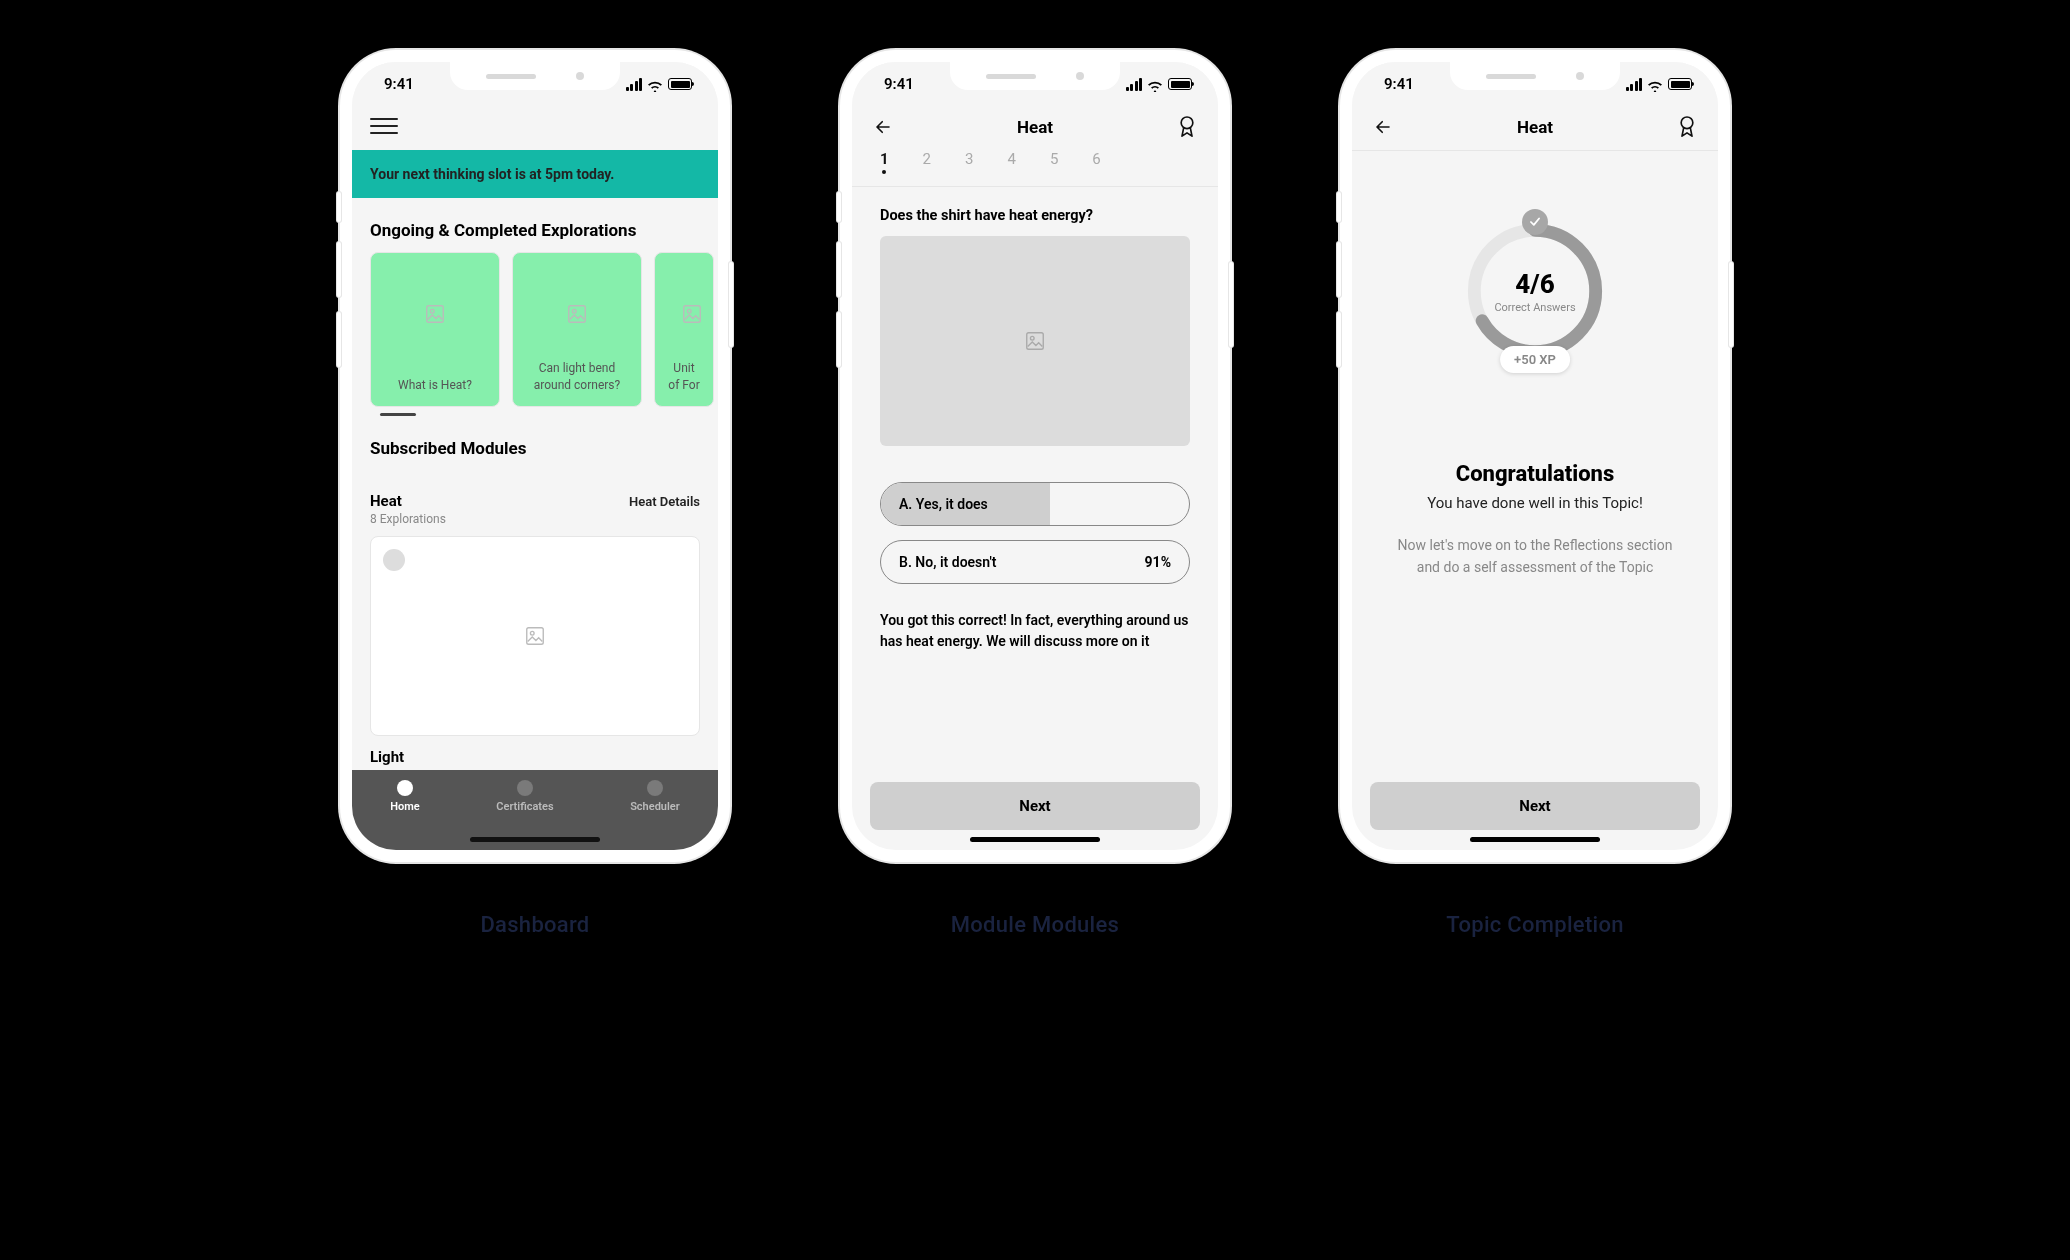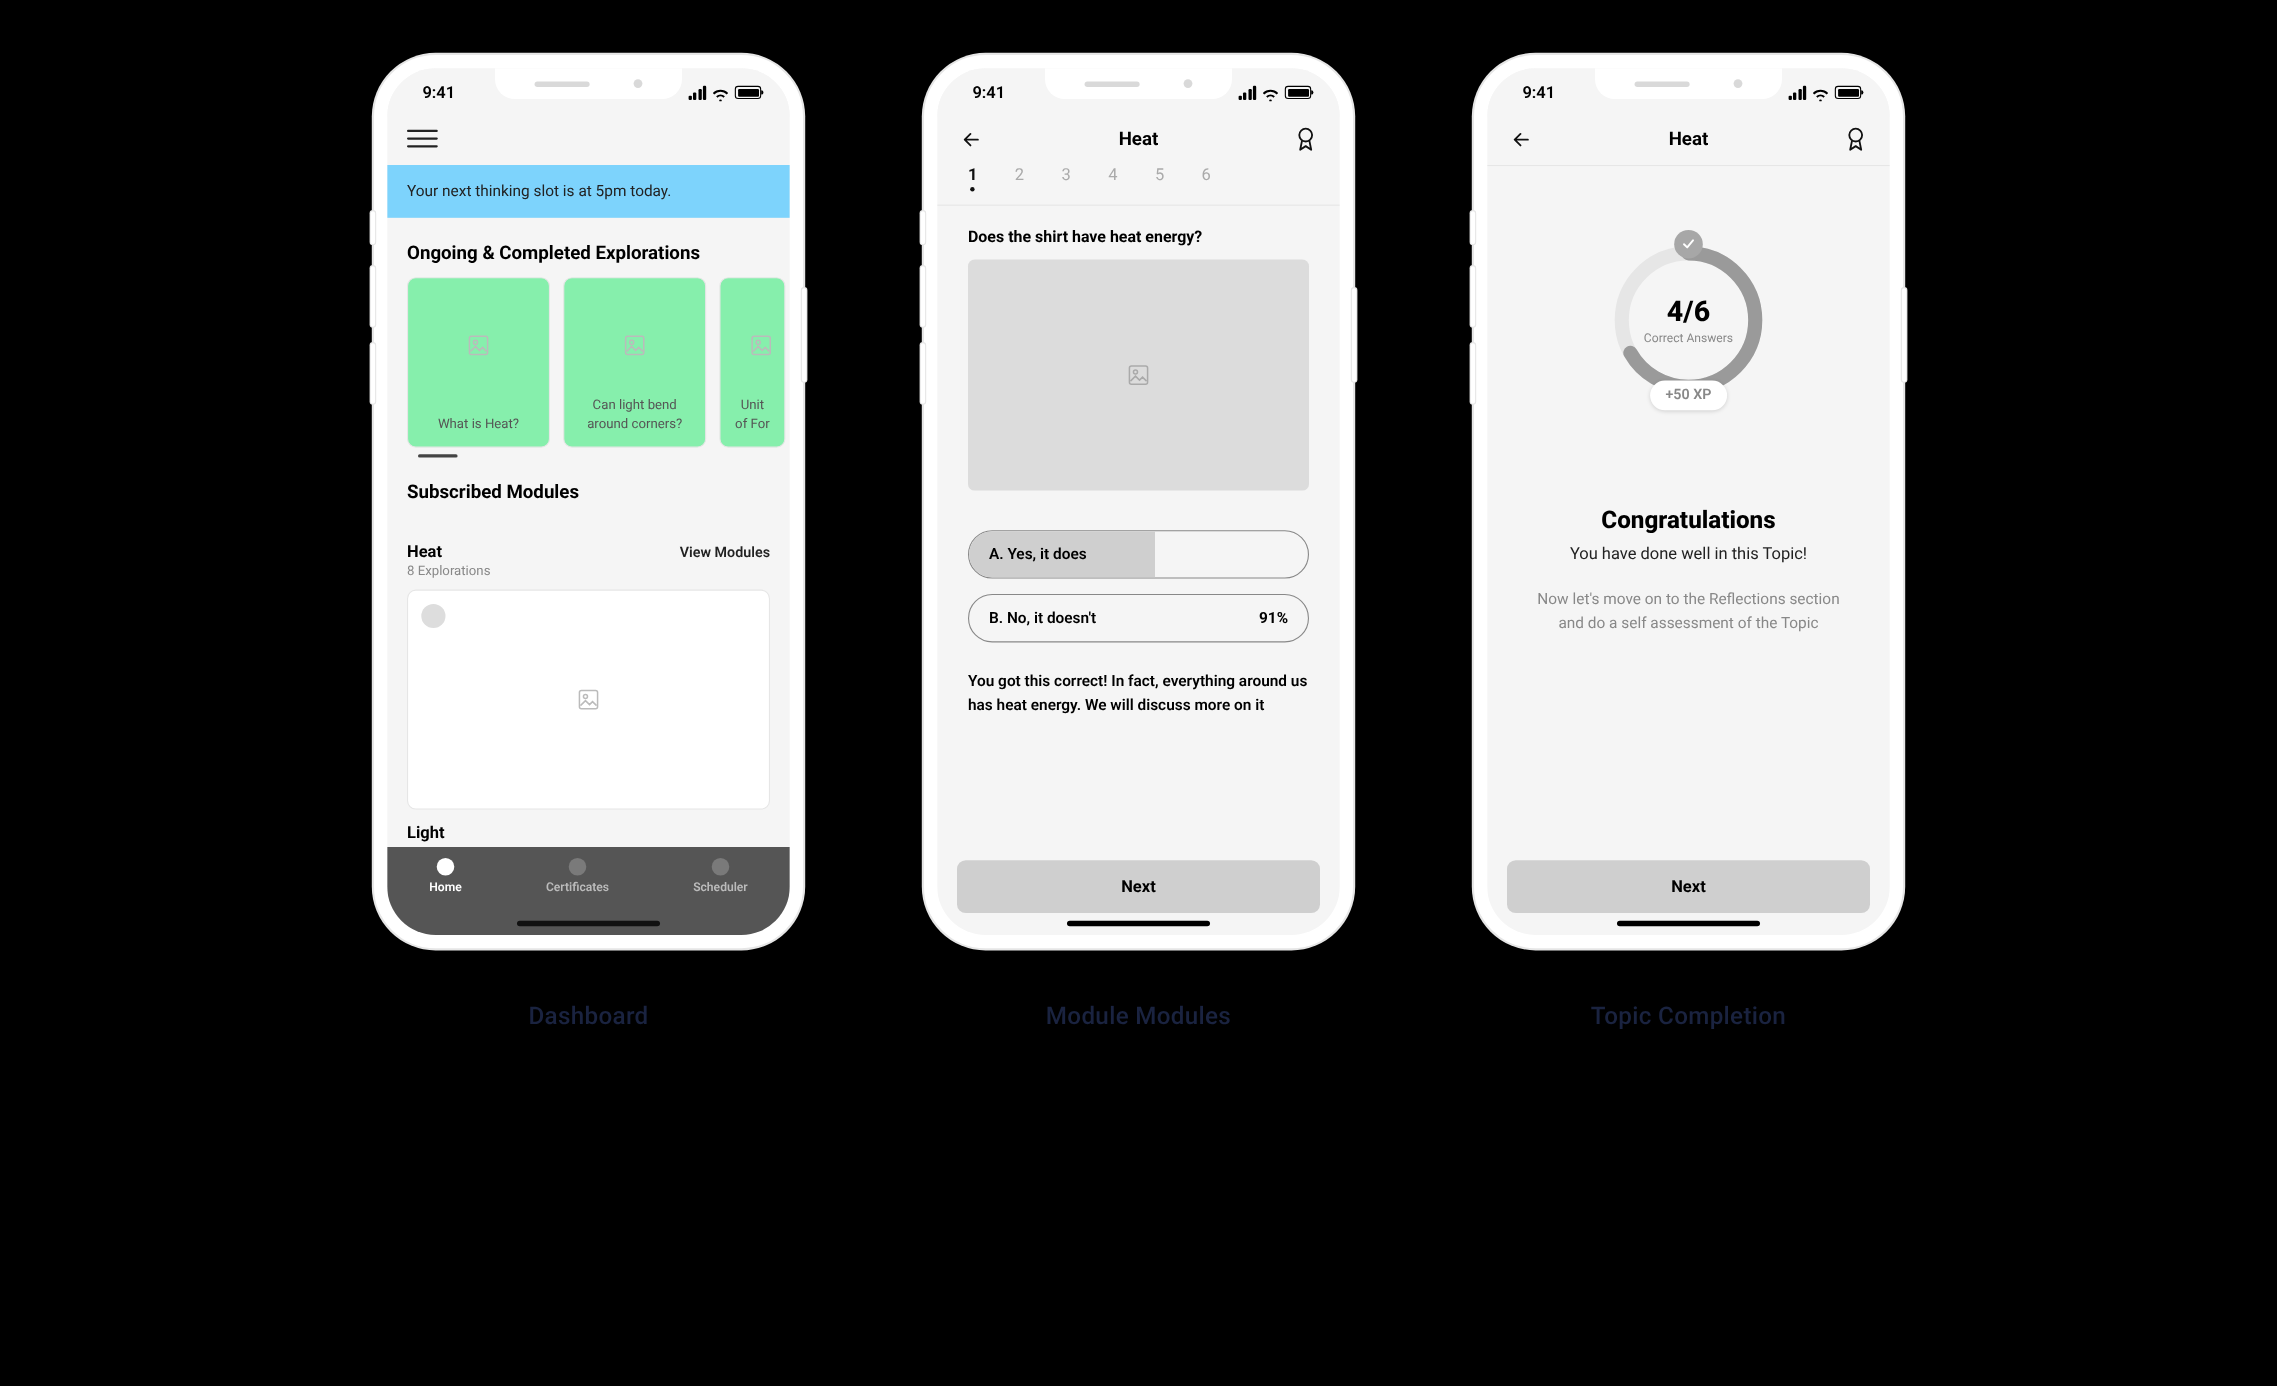--- a/index.html
+++ b/index.html
@@ -102,21 +102,21 @@
   .home-indicator {
     position: absolute; bottom: 8px; left: 50%; transform: translateX(-50%);
     width: 130px; height: 5px; background: #000; border-radius: 3px; z-index:10;
   }
 
   
   .s1-top { padding: 6px 18px 0; }
   .menu-btn { width:28px; height:28px; display:flex; flex-direction:column; justify-content:center; gap:5px; cursor:pointer; }
   .menu-btn i { height:2px; background:#222; border-radius:2px; }
   .banner {
-    background:#7dd3fc; padding:16px 18px; font-size:14px; font-weight:400; color:#222; margin-top:10px;
+    background:#14b8a6; padding:16px 18px; font-size:14px; font-weight:700; color:#222; margin-top:10px;
   }
   .sec-title { font-size:17px; font-weight:700; padding:22px 18px 12px; }
   .cards-row { display:flex; gap:12px; padding:0 18px; overflow:hidden; }
   .exp-card {
     flex: 0 0 130px; height:155px; background:#86efac; border:1px solid #e6e6e6; border-radius:8px;
     display:flex; flex-direction:column; align-items:center; justify-content:flex-end; padding:12px; position:relative;
   }
   .exp-card .img-ph { position:absolute; top:50px; }
   .img-ph { width:22px; height:22px; }
   .exp-card-title { font-size:12px; color:#555; text-align:center; line-height:1.4; }
@@ -266,21 +266,21 @@
   <div class="track-dots">
               <div class="track-dot"></div>
             </div>
 
   <div class="sec-title">Subscribed Modules</div>
   <div class="mod-head">
     <div>
       <div class="mod-name">Heat</div>
       <div class="mod-sub">8 Explorations</div>
     </div>
-    <div class="mod-link">View Modules</div>
+    <div class="mod-link">Heat Details</div>
   </div>
   <div class="mod-card">
     <div class="mod-avatar"></div>
     <svg class="img-ph" viewBox="0 0 24 24">
                 <rect x="3" y="3" width="18" height="18" rx="2" fill="none" stroke="#bbb" stroke-width="1.5"></rect>
                 <circle cx="9" cy="9" r="2" fill="none" stroke="#bbb" stroke-width="1.5"></circle>
                 <path d="M4 18l5-5 4 4 3-3 4 4" fill="none" stroke="#bbb" stroke-width="1.5"></path>
               </svg>
   </div>
   <div class="mod-next-title">Light</div>

